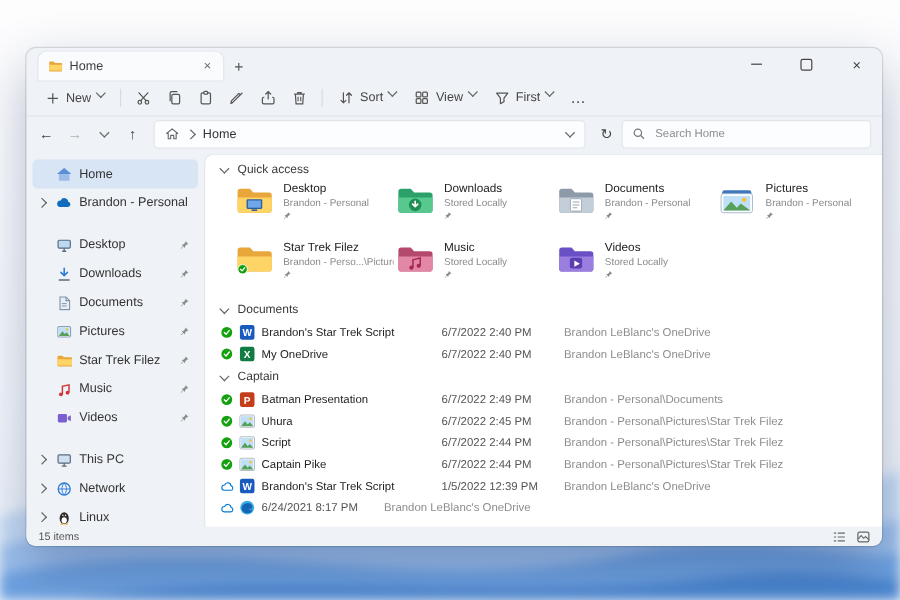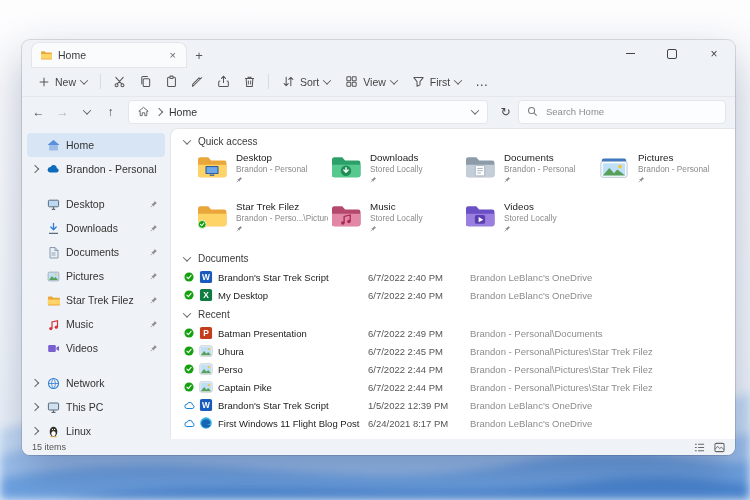--- a/index.html
+++ b/index.html
@@ -19,21 +19,21 @@
   .tab-close{color:#666;font-size:11px;line-height:1;padding:0 2px;}
   .newtab{width:26px;height:24px;display:flex;align-items:center;justify-content:center;
     color:#555;font-size:13px;}
   .wincontrols{position:absolute;right:0;top:0;height:27px;display:flex;}
   .wc{width:42px;height:100%;display:flex;align-items:center;justify-content:center;color:#444;font-size:12px;}
   .glyph-min{width:9px;border-top:1px solid #444;display:block;}
   .glyph-max{width:8px;height:8px;border:1px solid #444;border-radius:2px;display:block;}
   
   .toolbar{height:29px;flex:0 0 auto;display:flex;align-items:center;padding:0 9px;gap:1px;
     border-bottom:1px solid #e4e7eb;color:#444;}
-  .tbtn{display:flex;align-items:center;gap:5px;padding:3px 7px;border-radius:4px;font-size:10.5px;white-space:nowrap;}
+  .tbtn{display:flex;gap:5px;padding:3px 7px;border-radius:4px;font-size:10.5px;white-space:nowrap;}
   .ibtn{width:25px;height:22px;display:flex;align-items:center;justify-content:center;border-radius:4px;}
   .sep{width:1px;height:15px;background:#d8dbdf;margin:0 5px;}
   .cdown{width:5px;height:5px;border-right:1px solid #666;border-bottom:1px solid #666;
     transform:rotate(45deg) translate(-1px,-1px);display:inline-block;}
   .more{font-size:13px;letter-spacing:1px;padding:0 6px;color:#444;}
   
   .addressbar{height:29px;flex:0 0 auto;display:flex;align-items:center;padding:0 9px 2px 5px;gap:1px;}
   .nav{width:23px;height:23px;display:flex;align-items:center;justify-content:center;
     font-size:12px;color:#444;border-radius:4px;}
   .nav.dis{color:#b0b0b0;}
@@ -400,37 +400,37 @@
             </span>
         </div>
         <div class="sgap"></div>
 
         <div class="sitem">
           <span class="tw">
               <span class="cright"></span>
             </span>
           <span class="sic">
               <svg width="13" height="13" viewBox="0 0 13 13">
+                <rect x="1.4" y="2" width="10.2" height="7" rx="1" fill="#cfe0f0" stroke="#5a6b7d" stroke-width="1"></rect>
+                <path d="M4.5 11.4h4M6.5 9v2.4" stroke="#5a6b7d" stroke-width="1.1"></path>
+              </svg>
+            </span>
+          <span class="slabel">This PC</span>
+        </div>
+        <div class="sitem">
+          <span class="tw">
+              <span class="cright"></span>
+            </span>
+          <span class="sic">
+              <svg width="13" height="13" viewBox="0 0 13 13">
                 <circle cx="6.5" cy="6.5" r="5" fill="none" stroke="#2f7cd6" stroke-width="1.1"></circle>
                 <path d="M1.5 6.5h10M6.5 1.5c-2.5 3-2.5 7 0 10 2.5-3 2.5-7 0-10Z" fill="none" stroke="#2f7cd6" stroke-width=".8"></path>
               </svg>
             </span>
           <span class="slabel">Network</span>
-        </div>
-        <div class="sitem">
-          <span class="tw">
-              <span class="cright"></span>
-            </span>
-          <span class="sic">
-              <svg width="13" height="13" viewBox="0 0 13 13">
-                <rect x="1.4" y="2" width="10.2" height="7" rx="1" fill="#cfe0f0" stroke="#5a6b7d" stroke-width="1"></rect>
-                <path d="M4.5 11.4h4M6.5 9v2.4" stroke="#5a6b7d" stroke-width="1.1"></path>
-              </svg>
-            </span>
-          <span class="slabel">This PC</span>
         </div>
         <div class="sitem">
           <span class="tw">
               <span class="cright"></span>
             </span>
           <span class="sic">
               <svg width="13" height="13" viewBox="0 0 13 13">
                 <ellipse cx="6.5" cy="6.8" rx="3.8" ry="5" fill="#2b2b2b"></ellipse>
                 <ellipse cx="6.5" cy="8.6" rx="2.2" ry="2.6" fill="#fff"></ellipse>
                 <circle cx="5.4" cy="4.4" r=".6" fill="#fff"></circle>
@@ -630,28 +630,28 @@
                 <circle cx="5.5" cy="5.5" r="5" fill="#13a10e"></circle>
                 <path d="M3.2 5.6l1.6 1.7 3-3.6" stroke="#fff" stroke-width="1.2" fill="none" stroke-linecap="round" stroke-linejoin="round"></path>
               </svg>
             </span>
           <span class="fic">
               <svg width="14" height="14" viewBox="0 0 15 15">
                 <rect x="1" y="1" width="13" height="13" rx="2" fill="#107c41"></rect>
                 <text x="7.5" y="11" font-size="9" font-weight="bold" fill="#fff" text-anchor="middle" font-family="Liberation Sans, DejaVu Sans, sans-serif">X</text>
               </svg>
             </span>
-          <span class="fname">My Desktop</span>
+          <span class="fname">My OneDrive</span>
           <span class="fdate">6/7/2022 2:40 PM</span>
           <span class="floc">Brandon LeBlanc's OneDrive</span>
         </div>
 
         <div class="shead">
           <span class="cdown"></span>
-          <span>Recent</span>
+          <span>Captain</span>
         </div>
 
         <div class="frow">
           <span class="stat">
               <svg width="10" height="10" viewBox="0 0 11 11">
                 <circle cx="5.5" cy="5.5" r="5" fill="#13a10e"></circle>
                 <path d="M3.2 5.6l1.6 1.7 3-3.6" stroke="#fff" stroke-width="1.2" fill="none" stroke-linecap="round" stroke-linejoin="round"></path>
               </svg>
             </span>
           <span class="fic">
@@ -691,21 +691,21 @@
               </svg>
             </span>
           <span class="fic">
               <svg width="14" height="14" viewBox="0 0 15 15">
                 <rect x="1" y="2" width="13" height="11" rx="1.5" fill="#fff" stroke="#b5bdc6" stroke-width=".9"></rect>
                 <rect x="2" y="3" width="11" height="9" fill="#bfe0f7"></rect>
                 <path d="M2 12l3.5-4.5 2.5 3 1.8-2L13 12Z" fill="#57a05a"></path>
                 <circle cx="10.5" cy="5.5" r="1.2" fill="#f3c53f"></circle>
               </svg>
             </span>
-          <span class="fname">Perso</span>
+          <span class="fname">Script</span>
           <span class="fdate">6/7/2022 2:44 PM</span>
           <span class="floc">Brandon - Personal\Pictures\Star Trek Filez</span>
         </div>
         <div class="frow">
           <span class="stat">
               <svg width="10" height="10" viewBox="0 0 11 11">
                 <circle cx="5.5" cy="5.5" r="5" fill="#13a10e"></circle>
                 <path d="M3.2 5.6l1.6 1.7 3-3.6" stroke="#fff" stroke-width="1.2" fill="none" stroke-linecap="round" stroke-linejoin="round"></path>
               </svg>
             </span>
@@ -742,21 +742,20 @@
               <svg width="11" height="9" viewBox="0 0 12 9">
                 <path d="M3.2 7.8H9a2 2 0 0 0 .3-3.97A3 3 0 0 0 3.5 3 2.4 2.4 0 0 0 3.2 7.8Z" fill="#fff" stroke="#0078d4" stroke-width="1"></path>
               </svg>
             </span>
           <span class="fic">
               <svg width="14" height="14" viewBox="0 0 15 15">
                 <circle cx="7.5" cy="7.5" r="6.2" fill="#35b0e3"></circle>
                 <path d="M2.6 9.3a5.1 5.1 0 0 1 9.6-3c.3 2.2-1.9 2.9-3.8 2.5 1.1 1 3 1 4.2.2a5.2 5.2 0 0 1-10-.5Z" fill="#1565b5"></path>
               </svg>
             </span>
-          <span class="fname">First Windows 11 Flight Blog Post</span>
           <span class="fdate">6/24/2021 8:17 PM</span>
           <span class="floc">Brandon LeBlanc's OneDrive</span>
         </div>
 
       </div>
     </div>
 
     <div class="statusbar">
       <span>15 items</span>
       <span class="vt">

